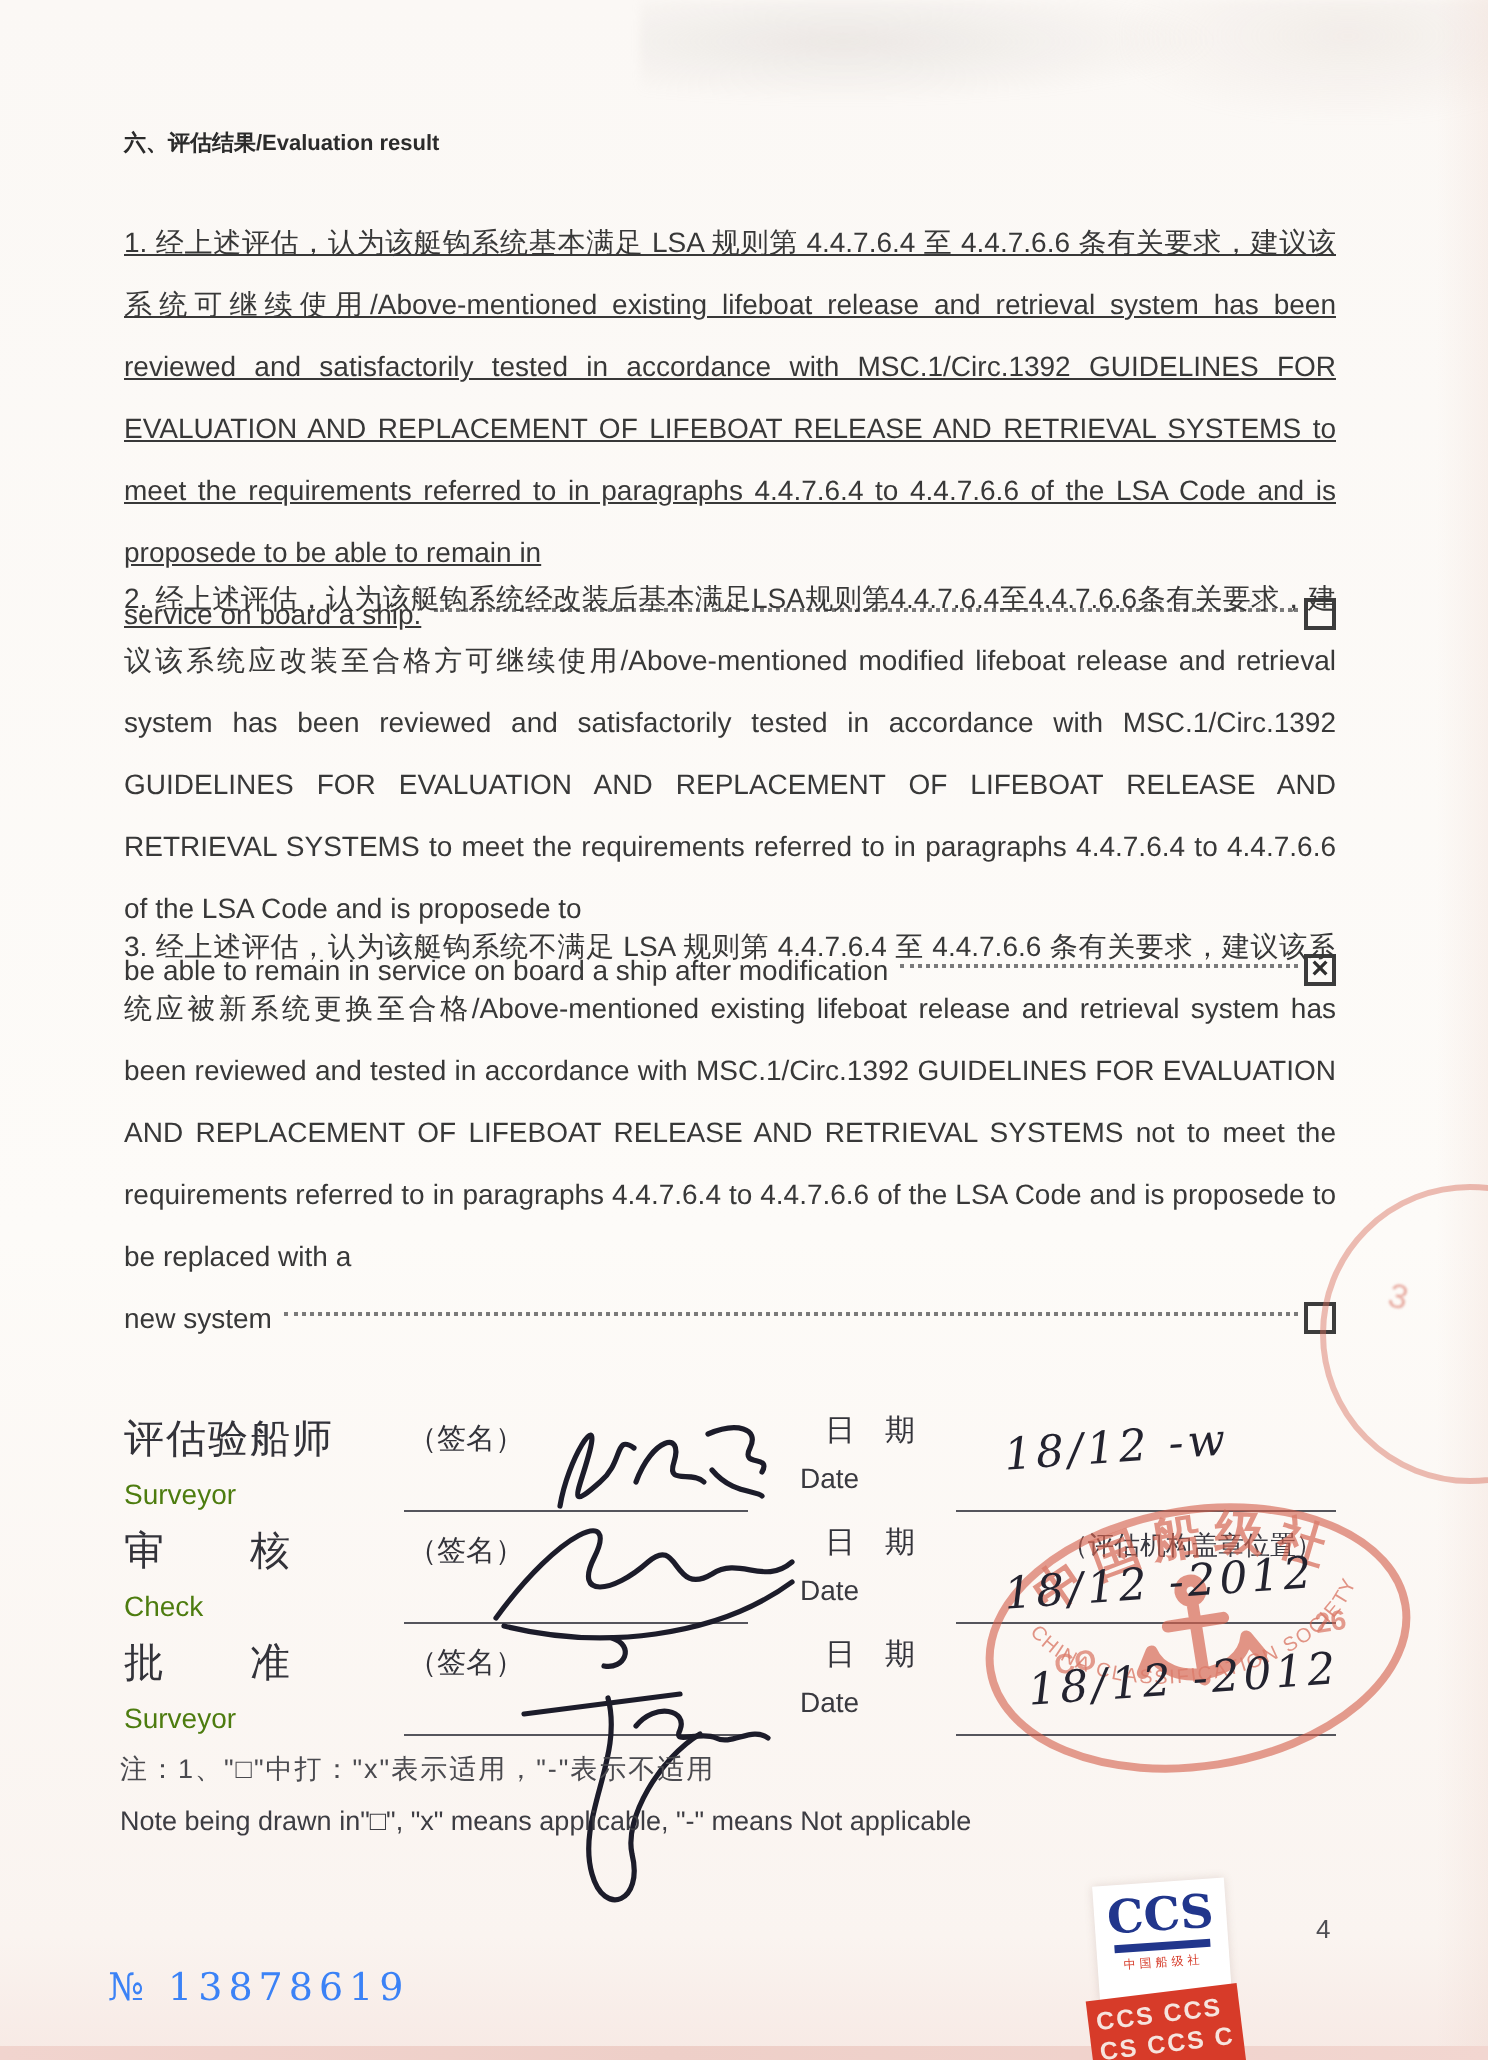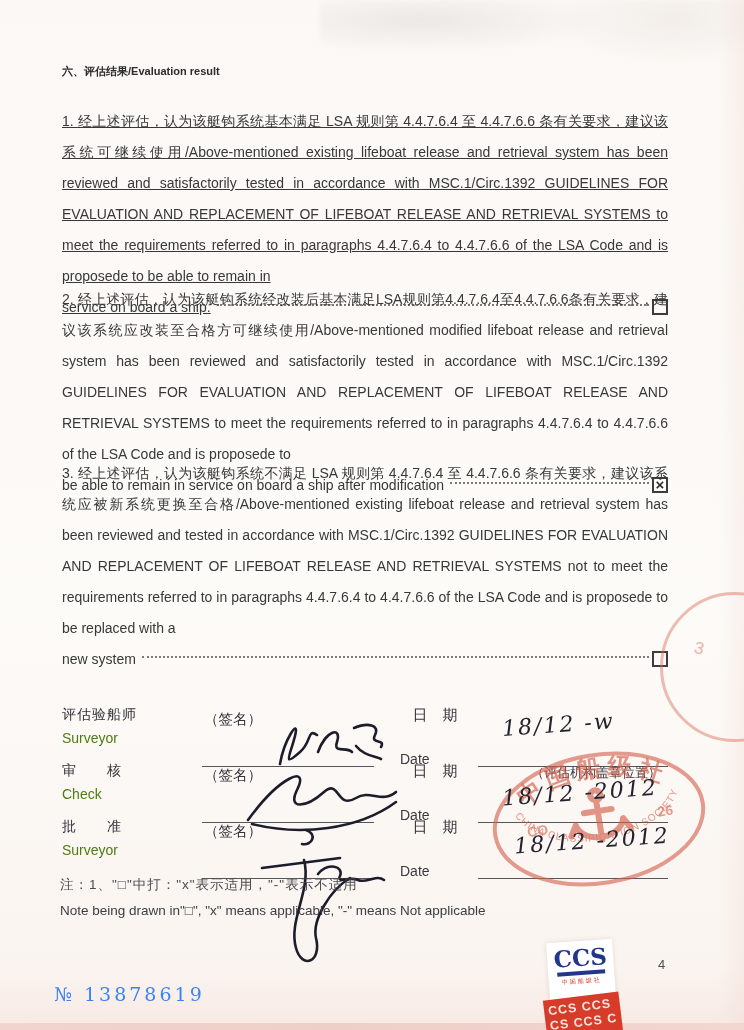--- a/index.html
+++ b/index.html
@@ -46,29 +46,29 @@
   .checkbox {
     display: inline-flex; align-items: center; justify-content: center;
     width: 16px; height: 16px; border: 2px solid #3c3c3c;
     margin-bottom: 2px; flex: 0 0 auto;
     font-size: 15px; font-weight: bold; line-height: 1; color: #2e2e2e;
   }
 
   
   .sig-block { position: absolute; left: 62px; top: 700px; width: 606px; }
   .sig-row { display: grid; grid-template-columns: 140px 172px 96px 1fr; height: 56px; margin-bottom: 0; }
-  .sig-col1 .cn { font-size: 14px; color: #33333a; letter-spacing: 1px; padding-top: 6px; }
+  .sig-col1 .cn { font-size: 20px; color: #33333a; letter-spacing: 1px; padding-top: 6px; }
   .sig-col1 .en { font-size: 14px; color: #4d7c0f; padding-top: 6px; }
   .sig-col2 { position: relative; border-bottom: 1.5px solid #55555c; }
   .sig-col2 .sign-label { position: absolute; left: 2px; top: 10px; font-size: 14.5px; color: #33333a; }
   .scribble { position: absolute; overflow: visible; pointer-events: none; }
   .scribble path { fill: none; stroke: #1c1c2a; stroke-width: 2.6; stroke-linecap: round; }
   .sig-col3 { padding-left: 26px; }
   .sig-col3 .cn { font-size: 15px; color: #33333a; padding-top: 6px; text-align: center; }
-  .sig-col3 .en { font-size: 14px; color: #39393f; padding-top: 6px; margin-top: 20px; }
+  .sig-col3 .en { font-size: 14px; color: #39393f; padding-top: 6px; }
   .sig-col4 { position: relative; border-bottom: 1.5px solid #55555c; margin-left: 8px; }
   .date-note { position: absolute; left: 10px; top: 8px; font-size: 13px; color: #3a3a42; white-space: nowrap; margin-left: 43px; }
   .hand {
     position: absolute; left: 24px; top: 12px; z-index: 6;
     font-family: "DejaVu Serif", serif; font-style: italic;
     font-size: 22px; letter-spacing: 2px; color: #23232f;
     transform: rotate(-4deg); white-space: nowrap;
   }
   .sig-row-2 .hand { top: 24px; }
   .sig-row-3 .hand { top: 16px; left: 36px; }

